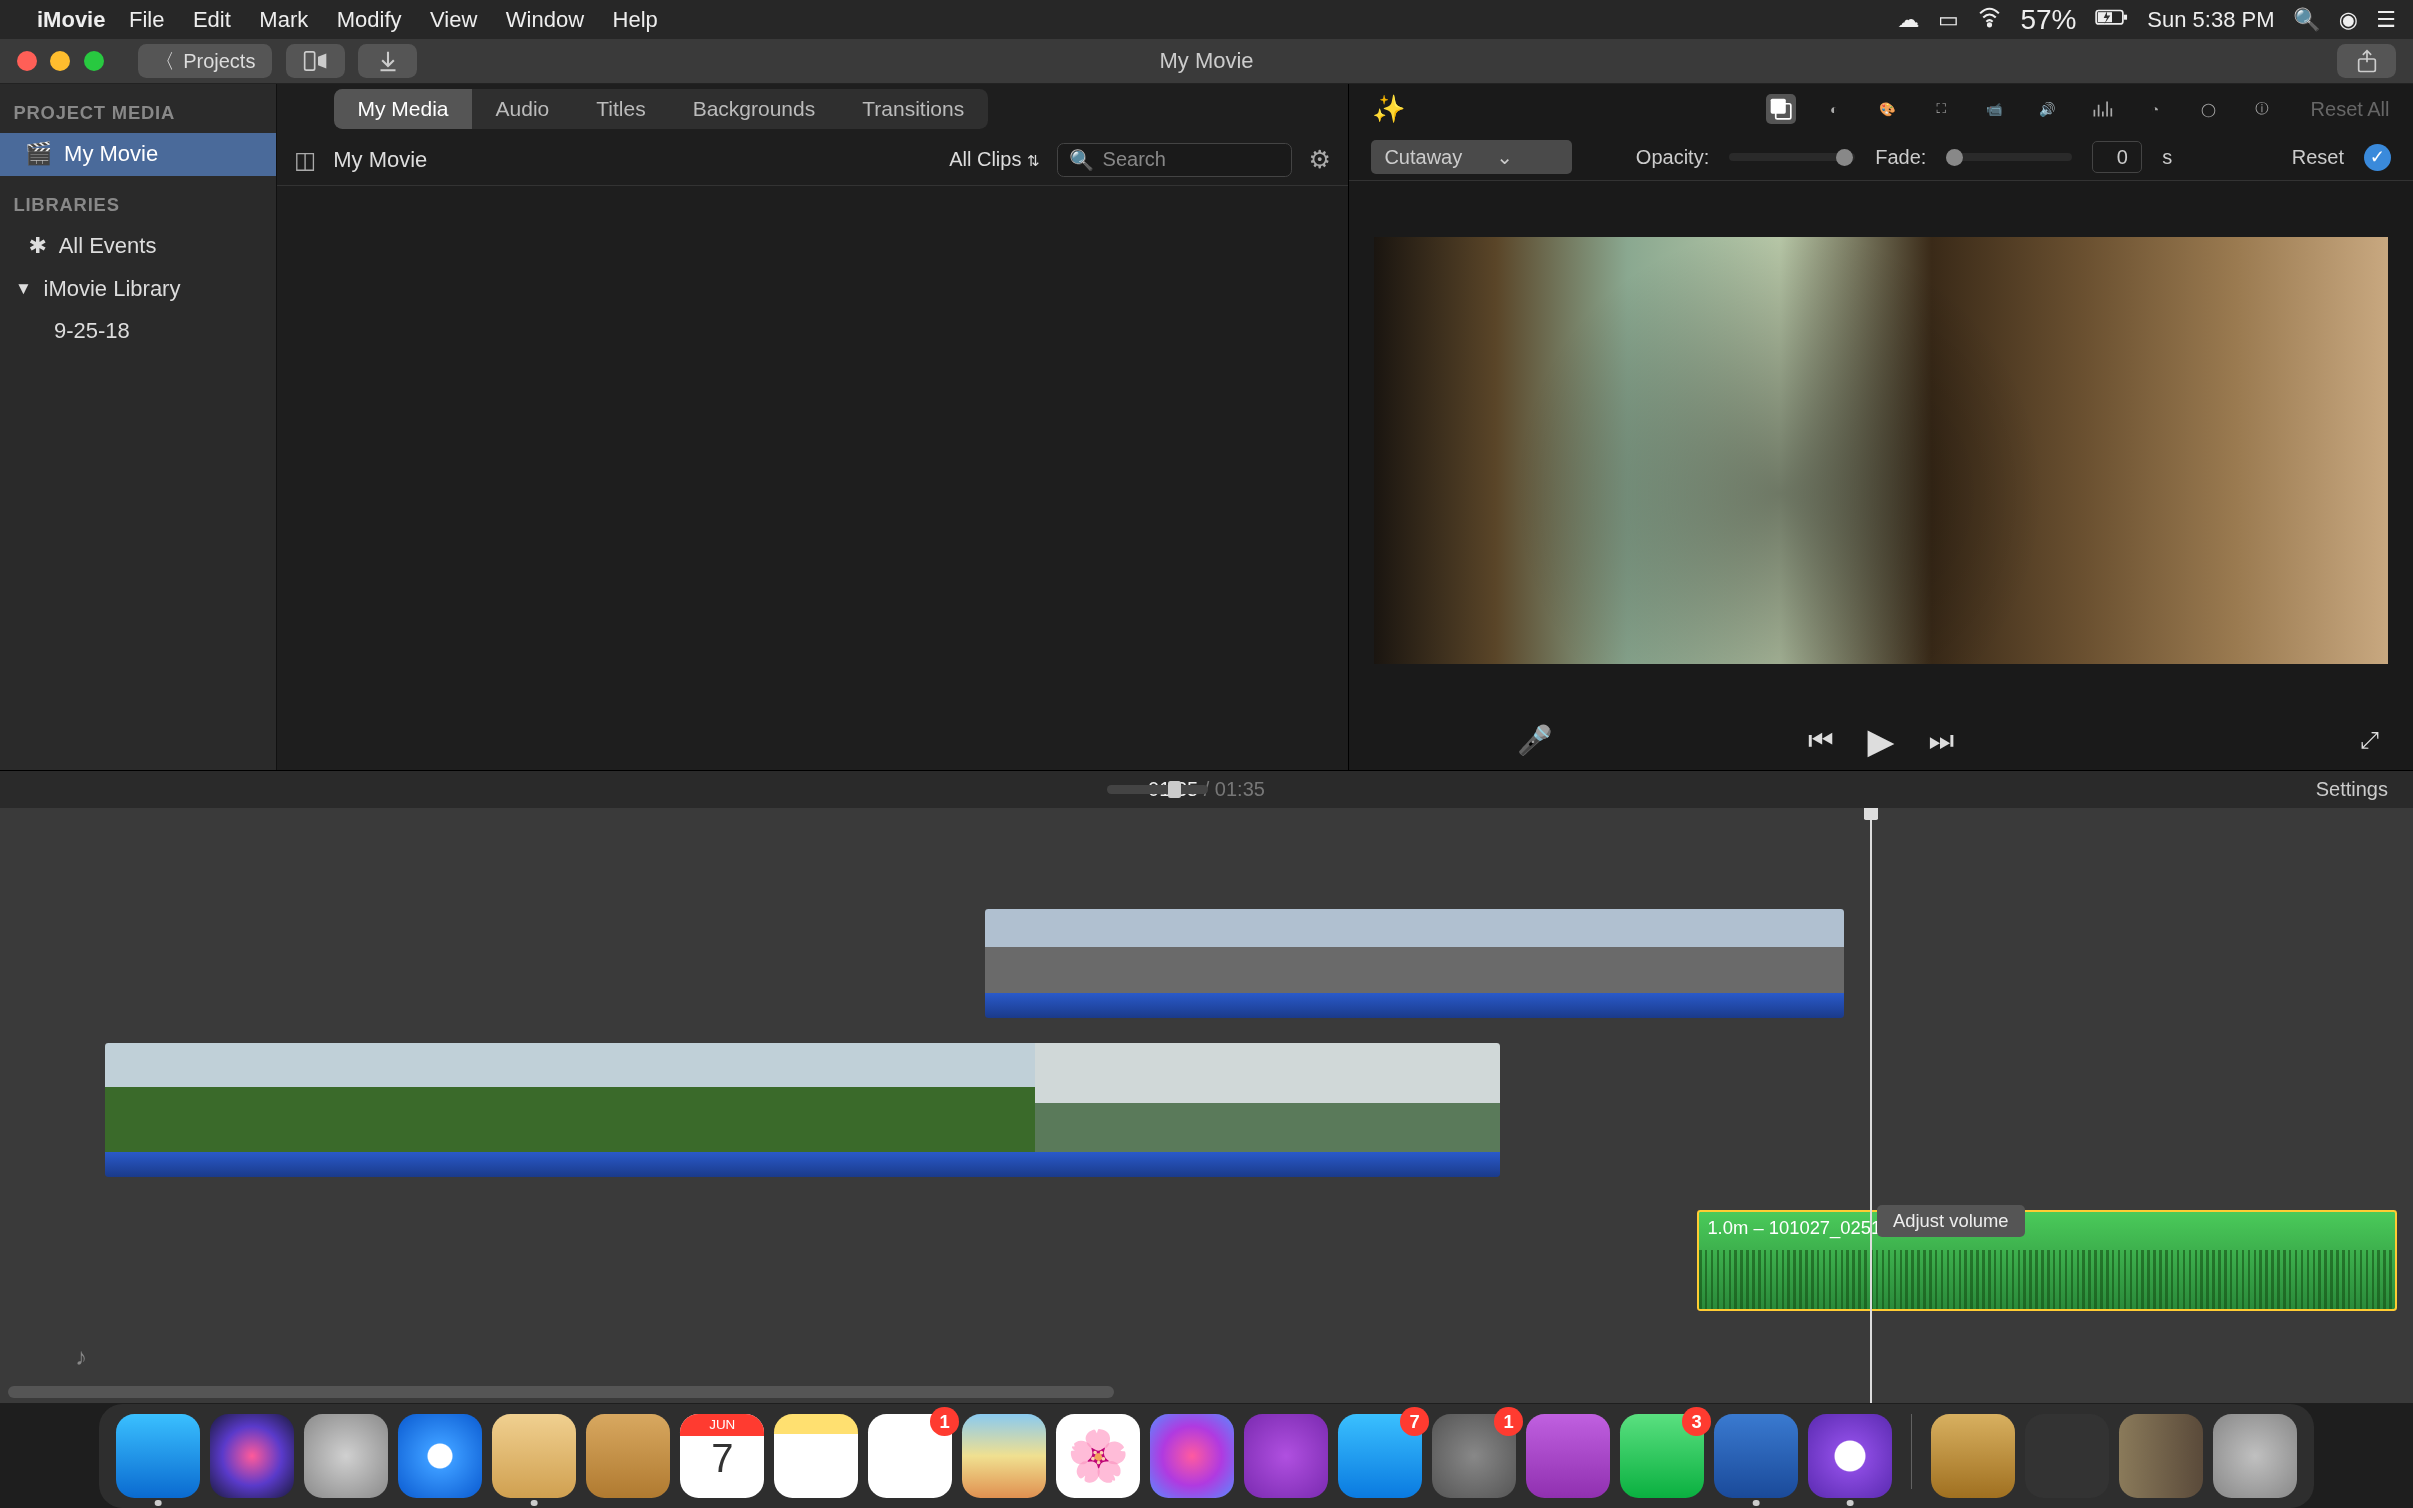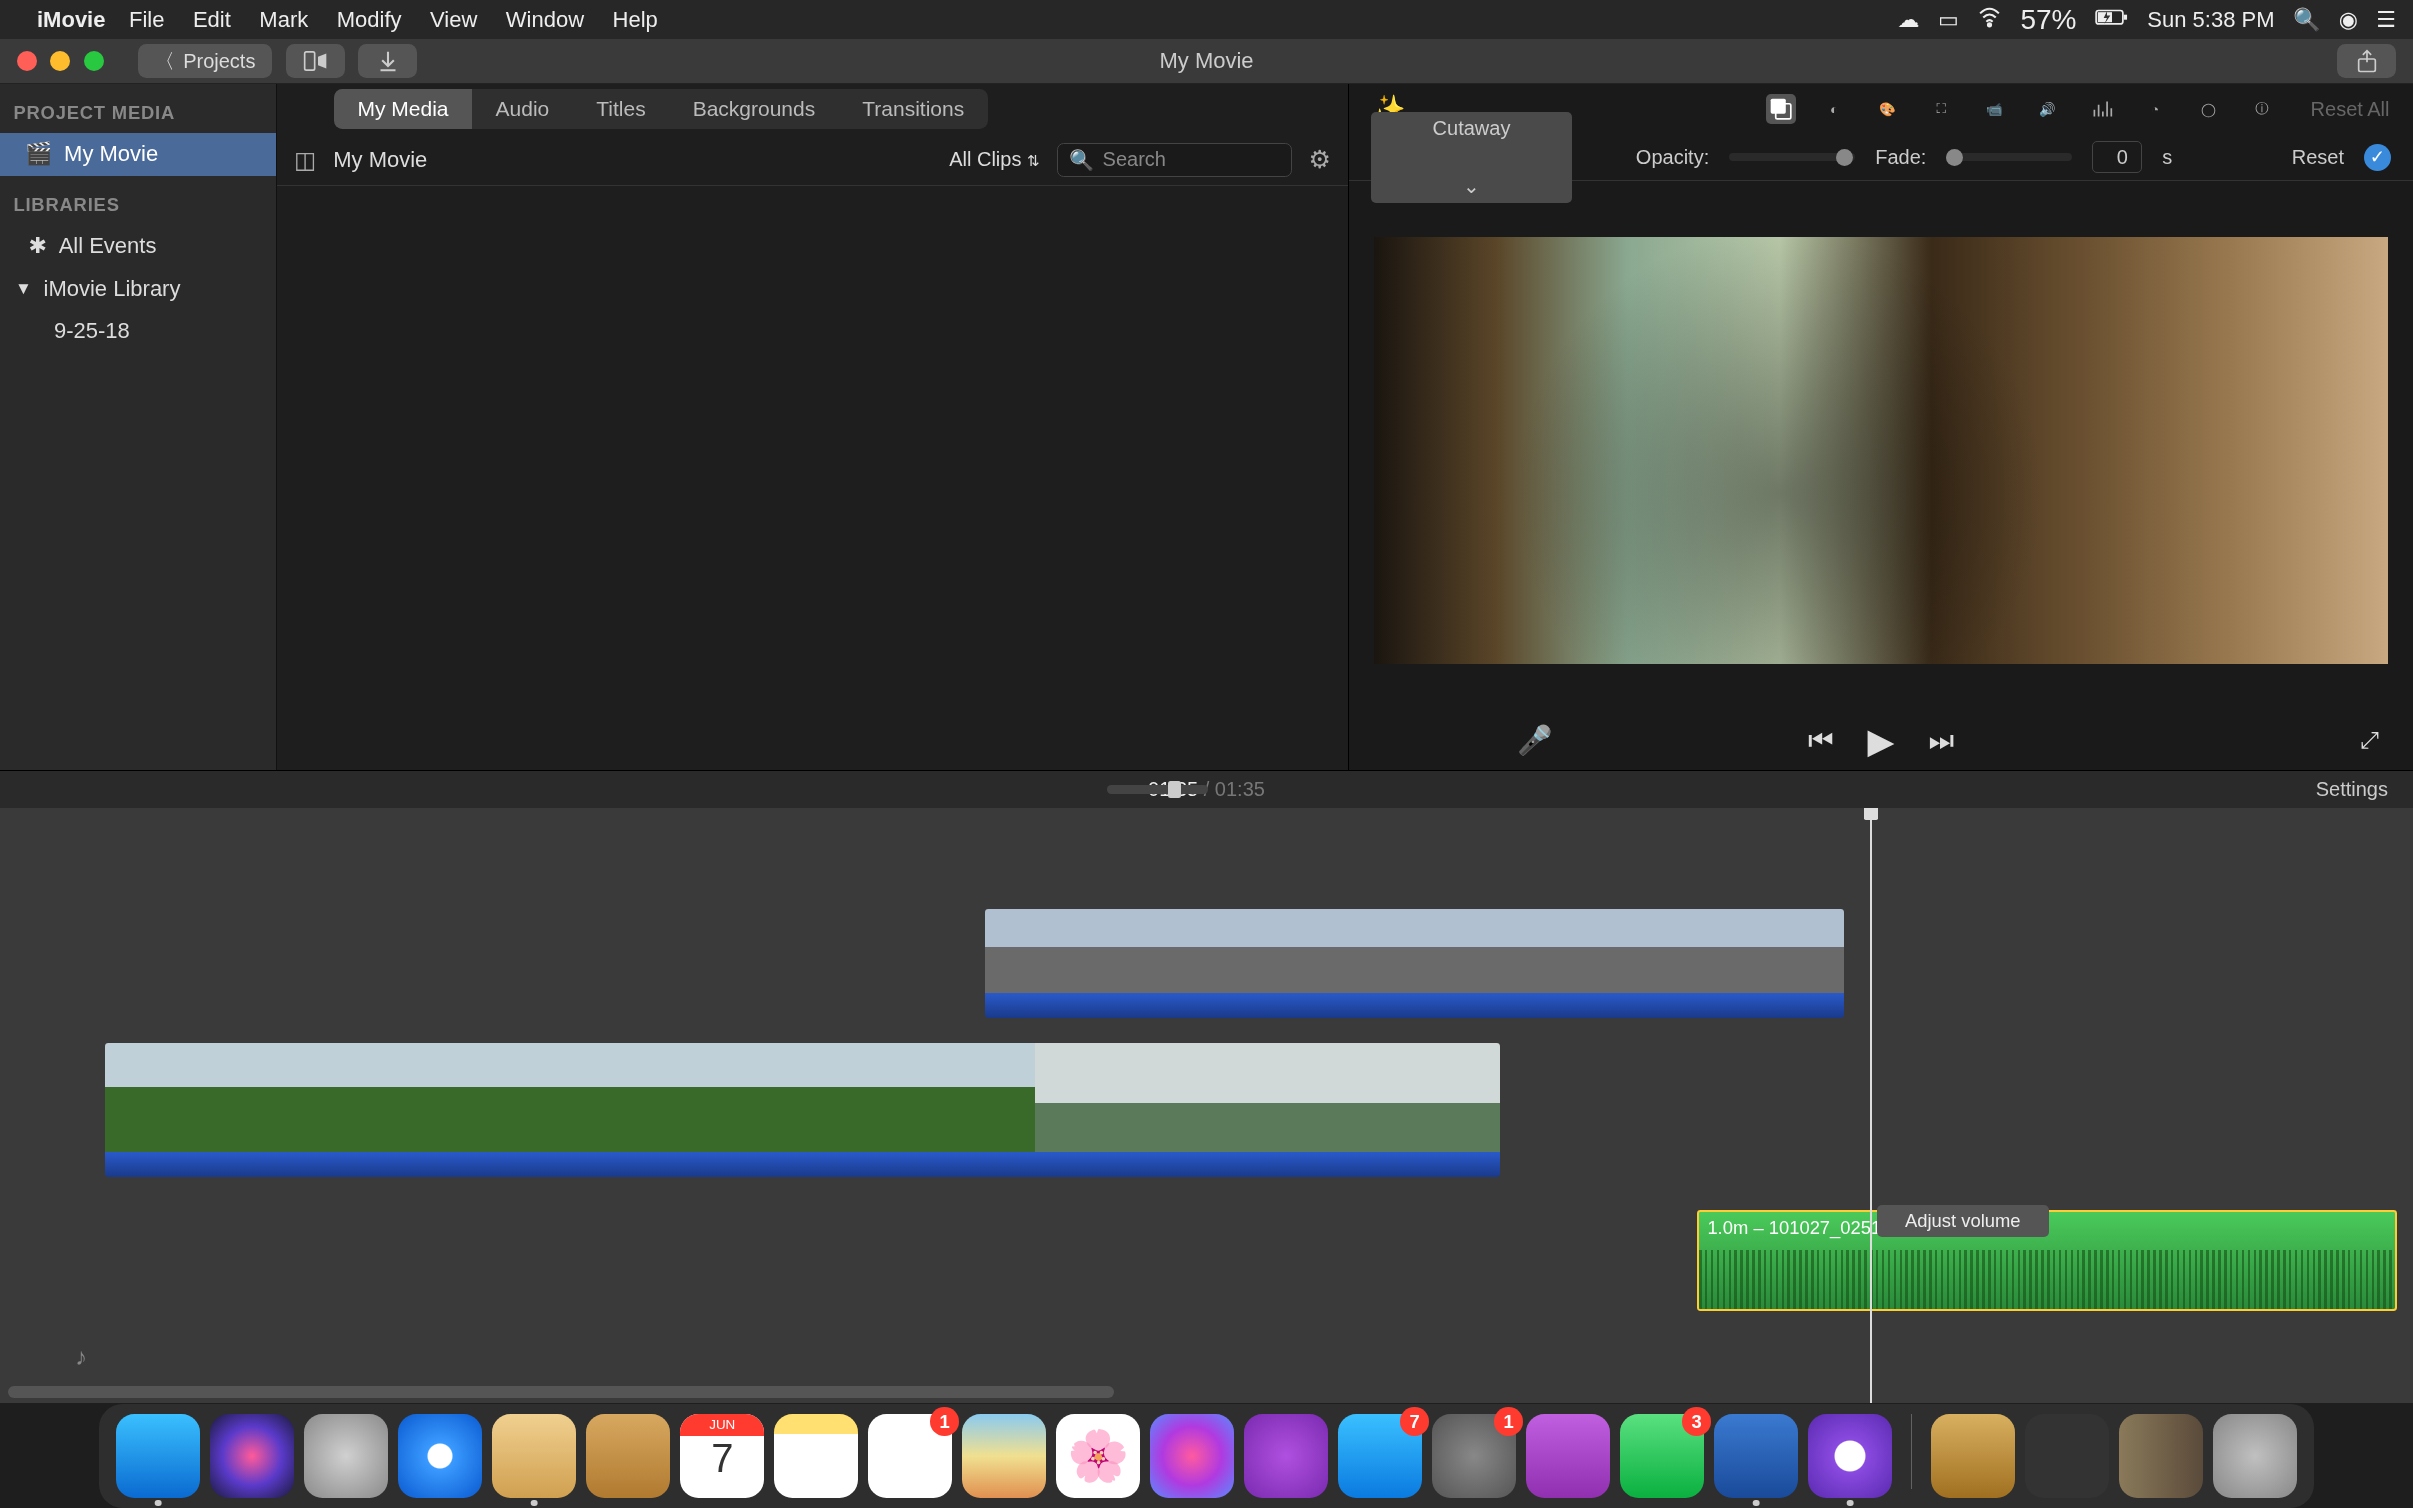--- a/index.html
+++ b/index.html
@@ -63,21 +63,21 @@
 
 
 .insp-icons { height: 50px; display:flex; align-items:center; padding: 0 23.5px; gap: 23.5px; color:#aaa; }
 .insp-icons .wand { margin-right: auto; font-size: 27px; }
 .insp-icons .ic { width: 30px; height: 30px; display:flex; align-items:center; justify-content:center; border-radius:5px; }
 .insp-icons .ic.active { background:#555; color:#fff; }
 .insp-icons .reset-all { color:#666; font-size:20px; margin-left: 10px; }
 
 
 .cutaway-row { height: 47px; display:flex; align-items:center; padding: 0 22px; gap: 20px; color:#ccc; font-size:20px; border-bottom:0.8px solid #333; }
-.dropdown { background:#4a4a4a; border-radius:5px; padding: 5px 13.4px; display:flex; align-items:center; gap:34px; min-width: 201px; flex-direction: column; }
+.dropdown { background:#4a4a4a; border-radius:5px; padding: 5px 13.4px; display:flex; align-items:center; gap:34px; min-width: 201px; }
 .slider { height: 8.4px; background:#2a2a2a; border-radius:4.2px; width: 126px; position:relative; }
 .slider .knob { position:absolute; width:17px; height:17px; background:#888; border-radius:50%; top:-4.2px; }
 .num-box { background:#1a1a1a; border:0.8px solid #444; padding:3.4px 13.4px; border-radius:5px; min-width:50px; text-align:right; }
 .check-circle { width:27px; height:27px; background:#3a8adb; border-radius:50%; display:flex; align-items:center; justify-content:center; color:#fff; font-size:18.4px; }
 
 
 .preview { flex:1; padding: 17px 25px 8.4px; display:flex; align-items:center; justify-content:center; }
 .preview-frame { width: 100%; height: 427px; background: linear-gradient(90deg, #1a1510 0%, #5a4528 12%, #8aa890 25%, #b8c8a8 40%, #3a2a18 55%, #6a5030 70%, #9a7a50 85%, #c8a880 100%); position:relative; }
 .preview-frame::before { content:""; position:absolute; inset:0; background: radial-gradient(circle at 40% 60%, rgba(0,0,0,0.4), transparent 40%); }
 
@@ -101,21 +101,21 @@
 .track .clip .filmstrip .f { flex:1; }
 .track .clip .wave { height: 25px; background: linear-gradient(#2a5aca, #1a3a8a); }
 .track.upper-t { top: 101px; left: 0; right:0; }
 .track.main-t { top: 235px; left:0; right:0; height: 168px; }
 .track.main-t .clip { height: 134px; }
 .track.main-t .clip .filmstrip { height: 109px; }
 .audio-track { position:absolute; top: 402px; height: 109px; left:0; right:0; }
 .audio-clip { position:absolute; height: 101px; background: linear-gradient(#4aca5a, #2a8a3a); border: 2.5px solid #ffcc33; border-radius:3.4px; }
 .audio-clip .wf { position:absolute; bottom:0; left:0; right:0; height:59px; background: repeating-linear-gradient(90deg, rgba(20,80,20,0.6) 0 2.5px, transparent 2.5px 5.9px); }
 .audio-label { position:absolute; top:5px; left:8.4px; color:#fff; font-size:18.4px; }
-.tooltip { position:absolute; background:#555; color:#eee; font-size:18.4px; padding:5px 28px; border-radius:5px; }
+.tooltip { position:absolute; background:#555; color:#eee; font-size:18.4px; padding:5px 16px; border-radius:5px; }
 .playhead { position:absolute; top:0; bottom:0; width:1.7px; background:#ddd; }
 .playhead::before { content:""; position:absolute; top:-1.7px; left:-5.9px; width:13.4px; height:13.4px; background:#ddd; border-radius:1.7px; }
 .clip-badge { position:absolute; top:3.4px; left:3.4px; background:rgba(30,30,30,0.8); color:#eee; font-size:17px; padding:1.7px 6.7px; border-radius:3.4px; }
 .music-row { position:absolute; bottom: 17px; left: 75px; right: 25px; height: 42px; }
 .music-row .note { color:#888; font-size:23.5px; }
 .scroll-h { position:absolute; bottom:5px; left:8.4px; width:1106px; height:11.7px; background:#555; border-radius:5.9px; }
 
 
 .fs-city { background: linear-gradient(#b0c0d0 45%, #6a6a6a 45%); }
 .fs-train { background: linear-gradient(#c0d0d8 40%, #3a6a2a 40%); }

